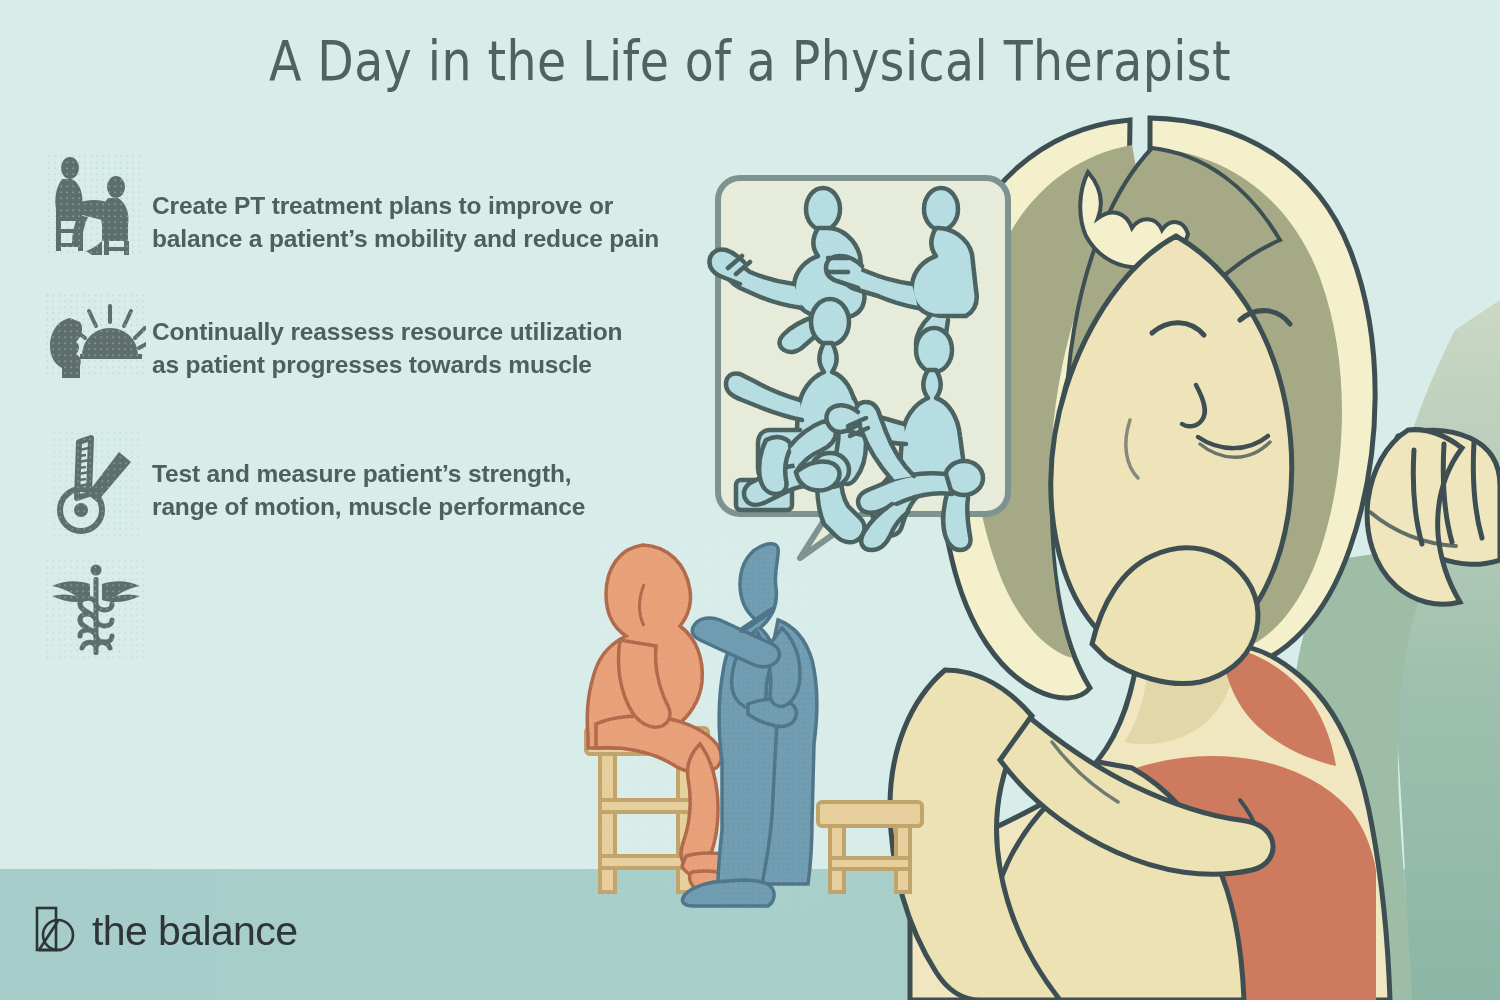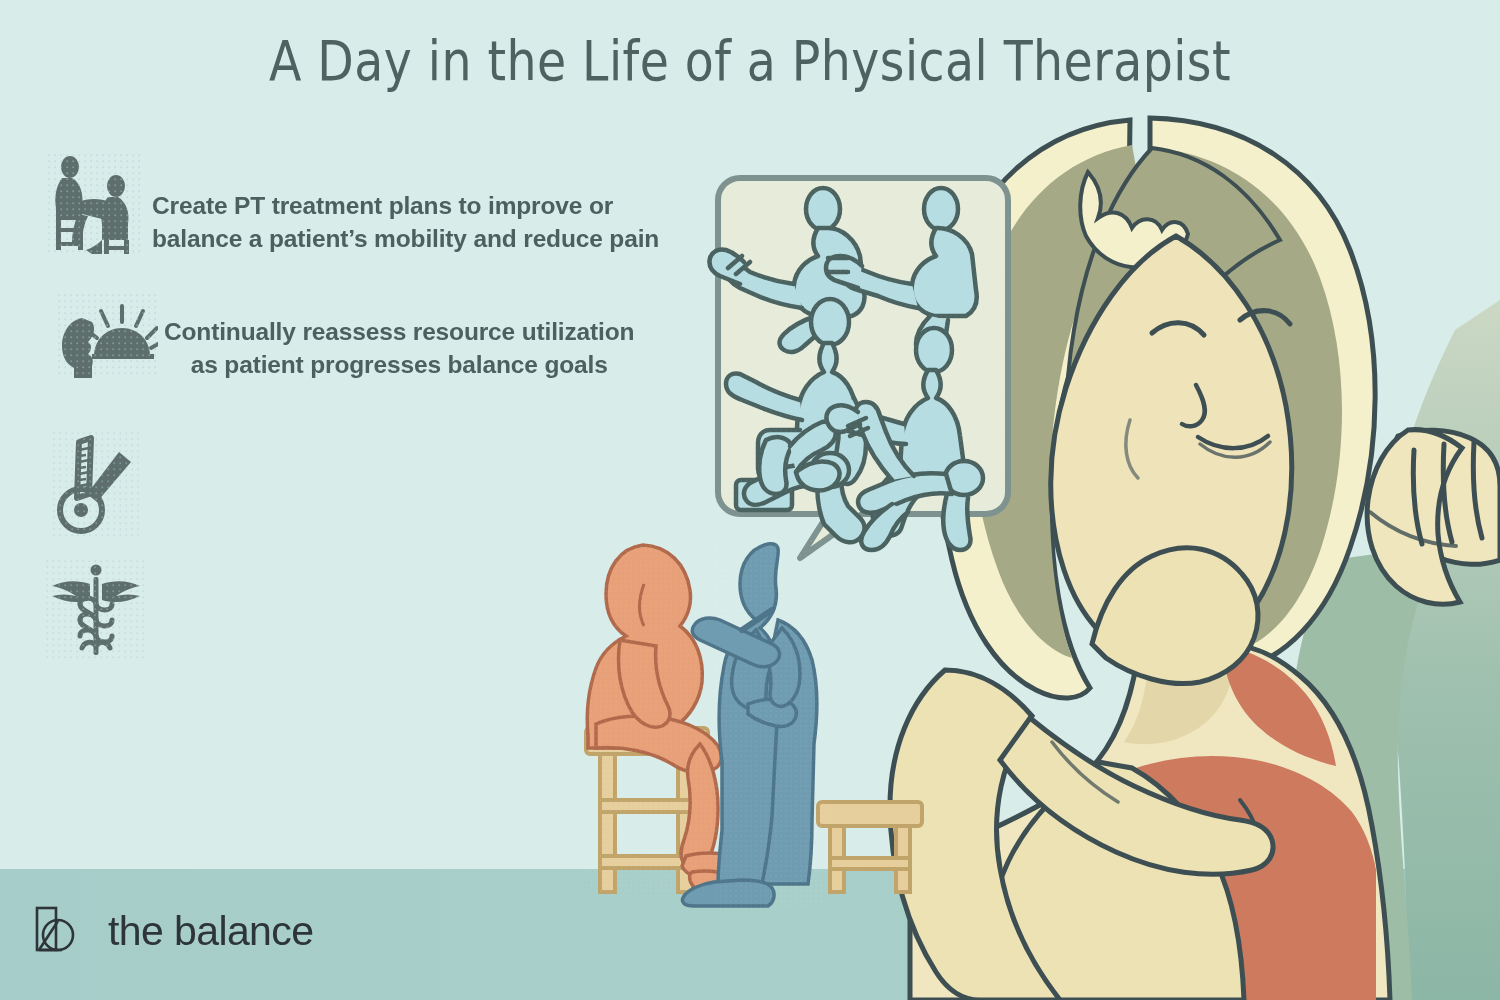--- a/index.html
+++ b/index.html
@@ -24,34 +24,34 @@
   }
 
   
   .bullets{position:absolute;left:40px;top:132px;width:660px;}
   .bullet{position:absolute;display:flex;align-items:flex-start;}
   .b-icon{width:112px;flex:0 0 112px;display:flex;justify-content:center;}
   .b-text{
     color:#4d6060;font-size:24.5px;font-weight:bold;line-height:1.33;
     letter-spacing:-.15px;padding-top:2px;
   }
-  #bullet0{top:22px;left:0;}
-  #bullet1{top:162px;left:12px;text-align:center;}
+  #bullet0{top:22px;left:0;align-items:flex-end;}
+  #bullet1{top:162px;left:0;}
   #bullet2{top:300px;left:0;}
   #bullet3{top:428px;left:0;}
   #bullet0 .b-text{padding-top:36px;}
   #bullet1 .b-text{padding-top:22px;}
   #bullet2 .b-text{padding-top:26px;}
   #bullet3 .b-text{padding-top:48px;}
 
   
   .art{position:absolute;left:0;top:0;width:1500px;height:1000px;pointer-events:none;}
 
   
-  .logo{position:absolute;left:30px;top:902px;display:flex;align-items:center;gap:24px;}
+  .logo{position:absolute;left:30px;top:902px;display:flex;align-items:center;gap:8px;}
   .logo-word{
     font-size:41px;color:#2e3538;letter-spacing:-.6px;
     font-family:"Liberation Sans","DejaVu Sans",sans-serif;
   }
 </style>
 </head>
 <body>
 
 <div id="stage">
 
@@ -397,21 +397,21 @@
               <line x1="39" y1="44" x2="25" y2="33"></line>
               <line x1="89" y1="44" x2="99" y2="34"></line>
               <line x1="93" y1="54" x2="100" y2="50"></line>
             </g>
           </g>
           <rect x="0" y="0" width="100" height="84" fill="url(#d2)" opacity=".45"></rect>
         </svg>
       </span>
       <span class="b-text">
         <span>Continually reassess resource utilization</span><br>
-        <span>as patient progresses balance goals</span>
+        <span>as patient progresses towards muscle</span>
       </span>
     </div>
 
     <div class="bullet" id="bullet2">
       <span class="b-icon">
         <svg width="86" height="104" viewBox="0 0 86 104">
           <defs>
               <pattern id="d3" width="6" height="6" patternUnits="userSpaceOnUse">
             <circle cx="1.2" cy="1.2" r="1" fill="#a7cfca"></circle>
               </pattern>
@@ -426,20 +426,24 @@
               <line x1="26" y1="36" x2="33" y2="35"></line>
             <line x1="26" y1="42" x2="36" y2="40"></line>
               <line x1="26" y1="48" x2="33" y2="47"></line>
             <line x1="26" y1="54" x2="36" y2="52"></line>
           </g>
           <path d="M34 62 L66 20 L78 30 L44 70 Z" fill="#5d6e6c"></path>
           <circle cx="28" cy="78" r="21" fill="none" stroke="#5d6e6c" stroke-width="6"></circle>
           <circle cx="28" cy="78" r="7" fill="#5d6e6c"></circle>
           <rect x="0" y="0" width="86" height="104" fill="url(#d3)" opacity=".4"></rect>
         </svg>
+      </span>
+      <span class="b-text">
+        <span>Test and measure patient’s strength,</span><br>
+        <span>range of motion, muscle performance</span>
       </span>
     </div>
 
     <div class="bullet" id="bullet3">
       <span class="b-icon">
         <svg width="100" height="100" viewBox="0 0 100 100">
           <defs>
               <pattern id="d4" width="6" height="6" patternUnits="userSpaceOnUse">
             <circle cx="1.2" cy="1.2" r="1" fill="#a7cfca"></circle>
               </pattern>

